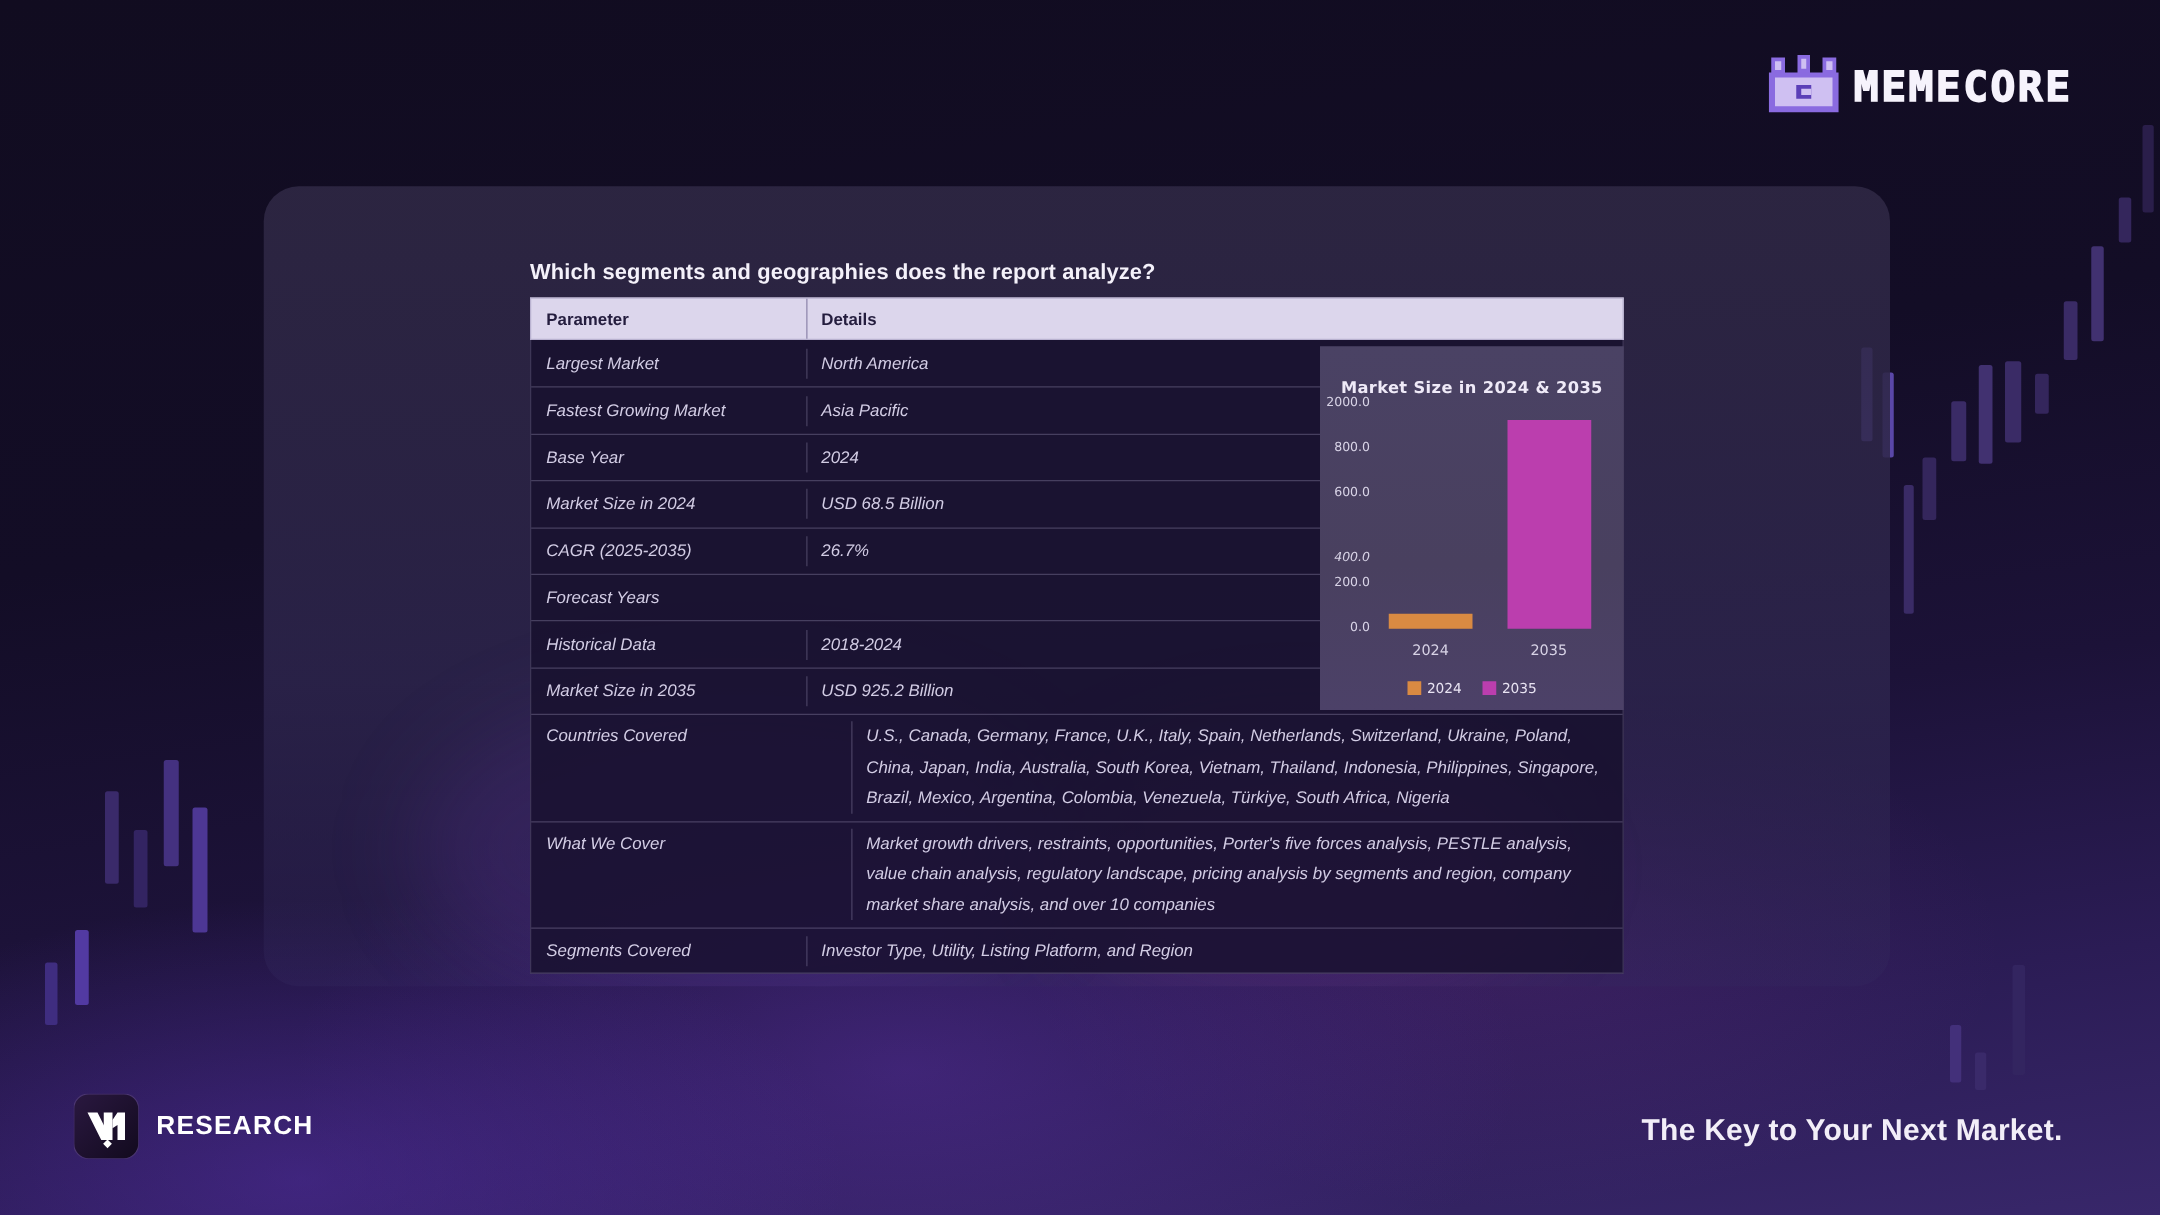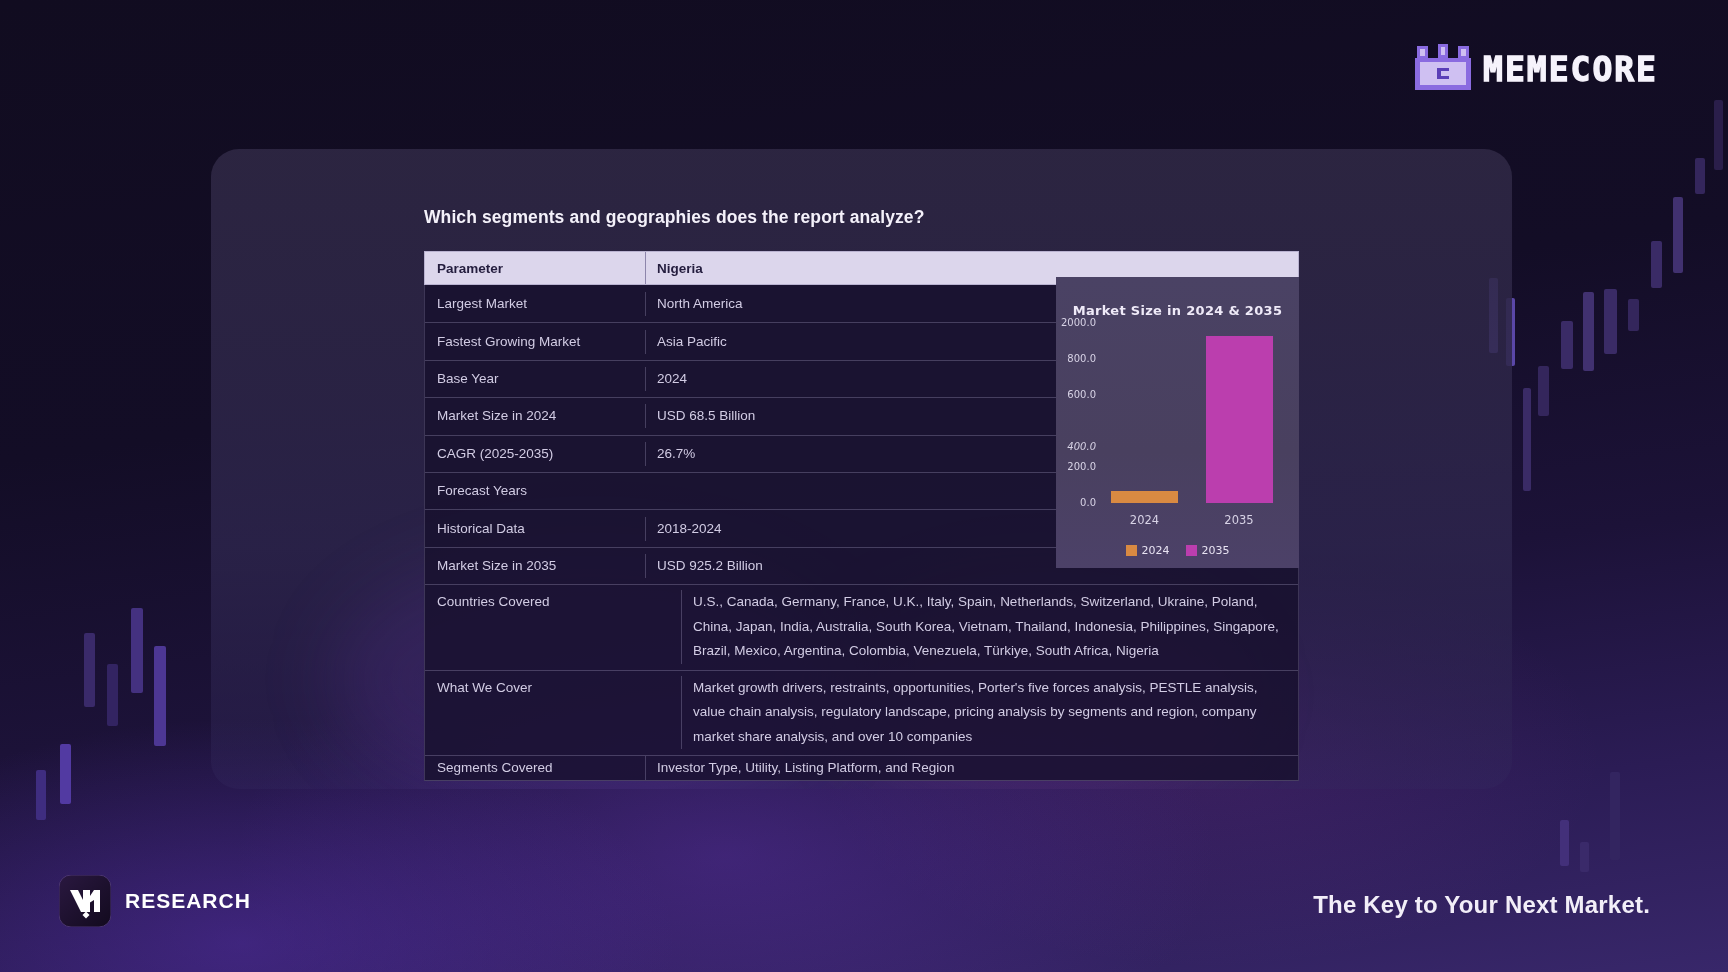--- a/index.html
+++ b/index.html
@@ -33,44 +33,44 @@
     position:absolute; left:211px; top:149px; width:1301px; height:640px;
     border-radius:28px; overflow:hidden; z-index:2;
     background:linear-gradient(180deg, rgba(45,38,66,0.95) 0%, rgba(46,38,78,0.78) 62%, rgba(52,41,96,0.30) 100%);
   }
   .question {
     position:absolute; left:213px; top:58px;
     font-size:17.5px; font-weight:700; color:#f4f1fa; letter-spacing:0.1px;
   }
 
   
-  .table { position:absolute; left:213px; top:102px; width:875px; z-index:3; }
+  .table { position:absolute; left:213px; top:89px; width:875px; z-index:3; }
   .thead {
     display:flex; height:34px; background:#dcd6ec; align-items:center;
     border:1px solid #b9b2d0;
   }
   .th { font-size:13.5px; font-weight:700; color:#241d3e; }
   .th.param { width:220px; padding-left:12px; }
   .th.detail { padding-left:11px; border-left:1px solid #8d85ab; align-self:stretch; display:flex; align-items:center; flex:1; }
   .tbody {
     background:rgba(23,16,45,0.82);
     border-left:1px solid rgba(187,178,216,0.22);
     border-right:1px solid rgba(187,178,216,0.22);
     border-bottom:1px solid rgba(187,178,216,0.28);
   }
-  .trow { display:flex; border-top:1px solid rgba(187,178,216,0.28); }
+  .trow { display:flex; border-top:1px solid rgba(187,178,216,0.28);font-style:italic; }
   .trow:first-child { border-top:none; }
   .cell { font-size:13.5px; color:#d2cce4; line-height:24px; }
   .cell.param { width:220px; padding-left:12px; flex:none; }
   .cell.detail { flex:1; padding-left:11px; padding-right:16px; border-left:1px solid rgba(187,178,216,0.28); }
   .trow.simple { height:37.4px; align-items:center; }
   .trow.lines3 { min-height:82px; padding:5px 0 6px;gap:36px; }
   .trow.lines3 .cell { line-height:24.5px; }
   .trow.lines3 .cell.param { line-height:24.5px; }
-  .trow.last { height:25px; align-items:center; }
+  .trow.last { height:36px; align-items:center; }
 
   
   .chart-panel {
     position:absolute; left:845px; top:128px; width:243px; height:291px; z-index:4;
     background:linear-gradient(180deg,#4a4264 0%, #49405f 60%, #4c4168 100%);
     font-family:"DejaVu Sans", sans-serif;
   }
   .chart-title {
     position:absolute; top:7px; left:0; width:100%; text-align:center;
     font-size:13px; font-weight:bold; color:#efeaf8; letter-spacing:0.3px;margin-top:19px;
@@ -142,21 +142,21 @@
 
 <div class="card">
   <div class="glow" style="left:120px;top:400px;width:520px;height:260px;background:rgba(120,60,190,0.16);"></div>
   <div class="glow" style="left:620px;top:430px;width:420px;height:230px;background:rgba(160,60,170,0.12);"></div>
 
   <div class="question">Which segments and geographies does the report analyze?</div>
 
   <div class="table">
     <div class="thead">
       <div class="th param">Parameter</div>
-      <div class="th detail">Nigeria</div>
+      <div class="th detail">Details</div>
     </div>
     <div class="tbody">
       <div class="trow simple">
         <div class="cell param">Largest Market</div>
         <div class="cell detail">North America</div>
       </div>
       <div class="trow simple">
         <div class="cell param">Fastest Growing Market</div>
         <div class="cell detail">Asia Pacific</div>
       </div>

